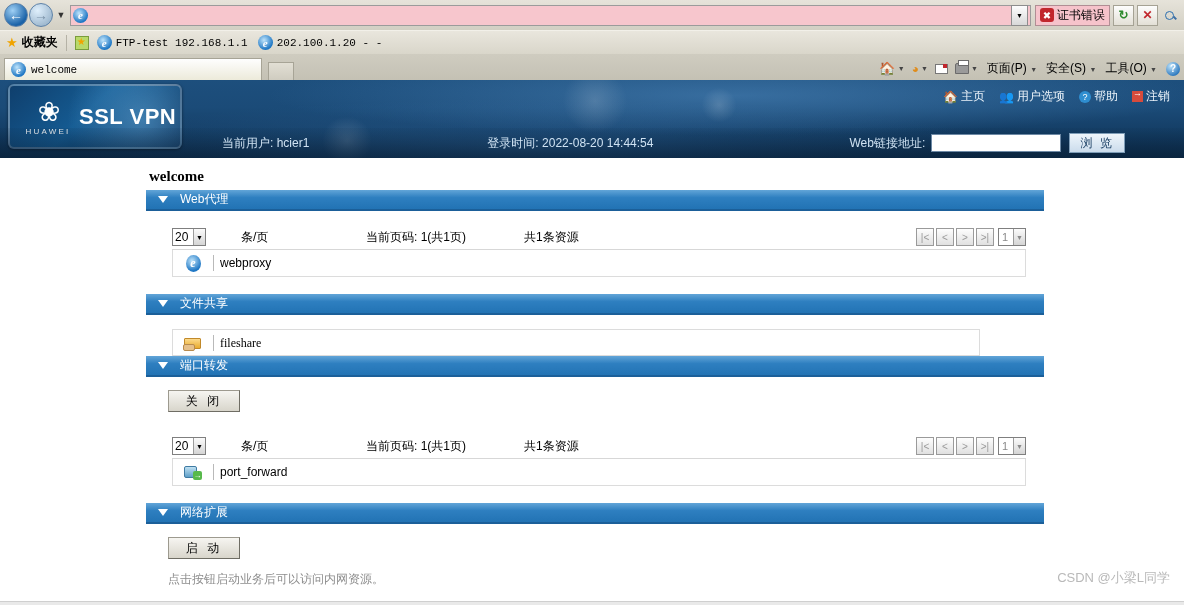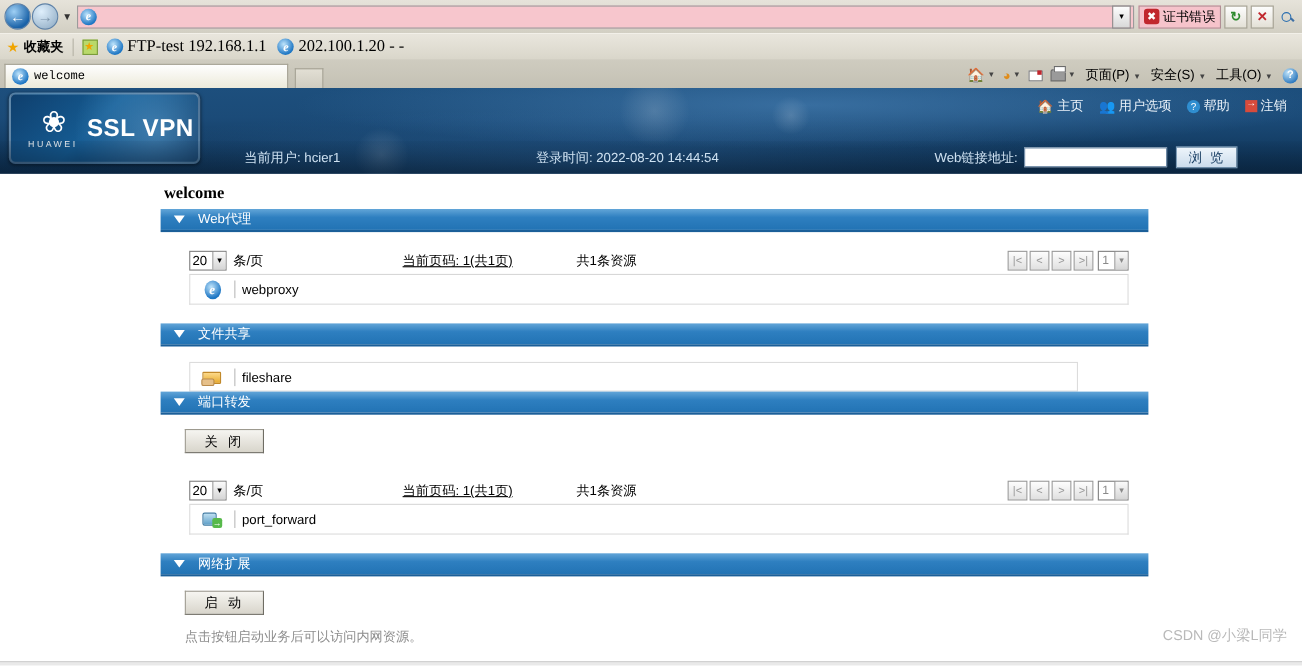--- a/index.html
+++ b/index.html
@@ -104,21 +104,21 @@
   }
   .star { color:#f0a400; font-size:13px; margin-right:4px; }
   .fav-label{ font-weight:bold; }
   .fav-sep { width:1px;height:16px;background:#b5b2a6;margin:0 8px; }
   .fav-item { display:flex;align-items:center;gap:4px;margin-right:10px; white-space:nowrap;}
   .fav-green {
     width:14px;height:14px;background:#b9d96a;border:1px solid #7a9c3c;
     position:relative;
   }
   .fav-green:after{content:"\2605";position:absolute;left:1px;top:-1px;color:#f0a400;font-size:10px;}
-  .fav-txt { font-family:Liberation Serif, serif; font-size:15px; }
+  .fav-txt { font-family:Liberation Mono, monospace; font-size:11px; }
 
   .tab-row {
     height:26px;
     background:linear-gradient(#cfccc0,#c4c1b4);
     display:flex; align-items:flex-end;
     padding-left:4px;
     position:relative;
   }
   .tab {
     width:258px;height:22px;
@@ -242,32 +242,33 @@
     color:#fff; font-size:12px;
     border-bottom:2px solid #1b5f99;
   }
   .tri { width:0;height:0;border-left:5px solid transparent;border-right:5px solid transparent;border-top:7px solid #fff; }
   .panel { width:898px; margin-left:0; }
   .pg-bar {
     width:854px; margin:14px 0 0 26px;
     height:25px; display:flex; align-items:center;
     border-bottom:1px solid #d7d7d7;
     position:relative;
+    gap:29px;
   }
   .sel20 {
     width:34px;height:18px;background:#fff;border:1px solid #7f7f7f;
     display:flex;align-items:center;font-size:12px;padding-left:2px;
   }
   .sel-arrow {
     width:12px;height:16px;margin-left:auto;
     background:linear-gradient(#fbfbfb,#d5d5d5);border-left:1px solid #9b9b9b;
     display:flex;align-items:center;justify-content:center;font-size:7px;
   }
   .pg-unit { margin-left:6px; }
-  .pg-cur { position:absolute; left:194px;text-decoration:underline; }
+  .pg-cur { position:absolute; left:194px; }
   .pg-total { position:absolute; left:352px; }
   .pg-nav { position:absolute; right:0; display:flex; align-items:center; gap:2px; }
   .pg-btn {
     width:18px;height:18px;
     background:linear-gradient(#fdfdfd,#e0e0e0);
     border:1px solid #9a9a9a;
     display:flex;align-items:center;justify-content:center;
     font-size:10px; color:#9a9a9a;
   }
   .pg-sel {
@@ -275,21 +276,21 @@
     display:flex;align-items:center;font-size:11px;color:#8a8a8a;padding-left:3px;margin-left:2px;
   }
   .res-row {
     width:854px; margin-left:26px; height:27px;
     border:1px solid #dcdcdc; border-top:none;
     display:flex; align-items:center; gap:0;
     background:#fff;
   }
   .res-icon { width:40px;display:flex;align-items:center;justify-content:center; }
   .res-name { border-left:1px solid #b9b9b9; padding-left:6px; height:16px; line-height:16px; font-size:12px; }
-  .fileshare-row { width:808px;margin:14px 0 0 26px;height:27px;border:1px solid #dcdcdc;display:flex;align-items:center; }
+  .fileshare-row { width:808px;margin:14px 0 0 26px;height:27px;border:1px solid #dcdcdc;display:flex;align-items:center;font-family:Liberation Serif, serif; }
 
   .folder-ic { position:relative;width:18px;height:14px; }
   .folder-ic .f1{position:absolute;left:0;top:2px;width:17px;height:11px;background:linear-gradient(#fcd98a,#e8ab2e);border:1px solid #c1892a;border-radius:1px;}
   .folder-ic .f2{position:absolute;left:-1px;bottom:-1px;width:12px;height:7px;background:#e6c08a;border:1px solid #b98b4d;border-radius:2px;}
   .cube-ic { position:relative;width:18px;height:15px; }
   .cube-ic .c1{position:absolute;left:0;top:1px;width:13px;height:12px;background:linear-gradient(#bfe0f2,#5f9fc8);border:1px solid #3f7ba3;border-radius:2px;}
   .cube-ic .c2{position:absolute;right:0;bottom:0;width:9px;height:9px;background:#57b94b;border-radius:2px;color:#fff;font-size:8px;line-height:9px;text-align:center;}
 
   .btn-gray {
     width:72px;height:22px;margin:13px 0 0 22px;

